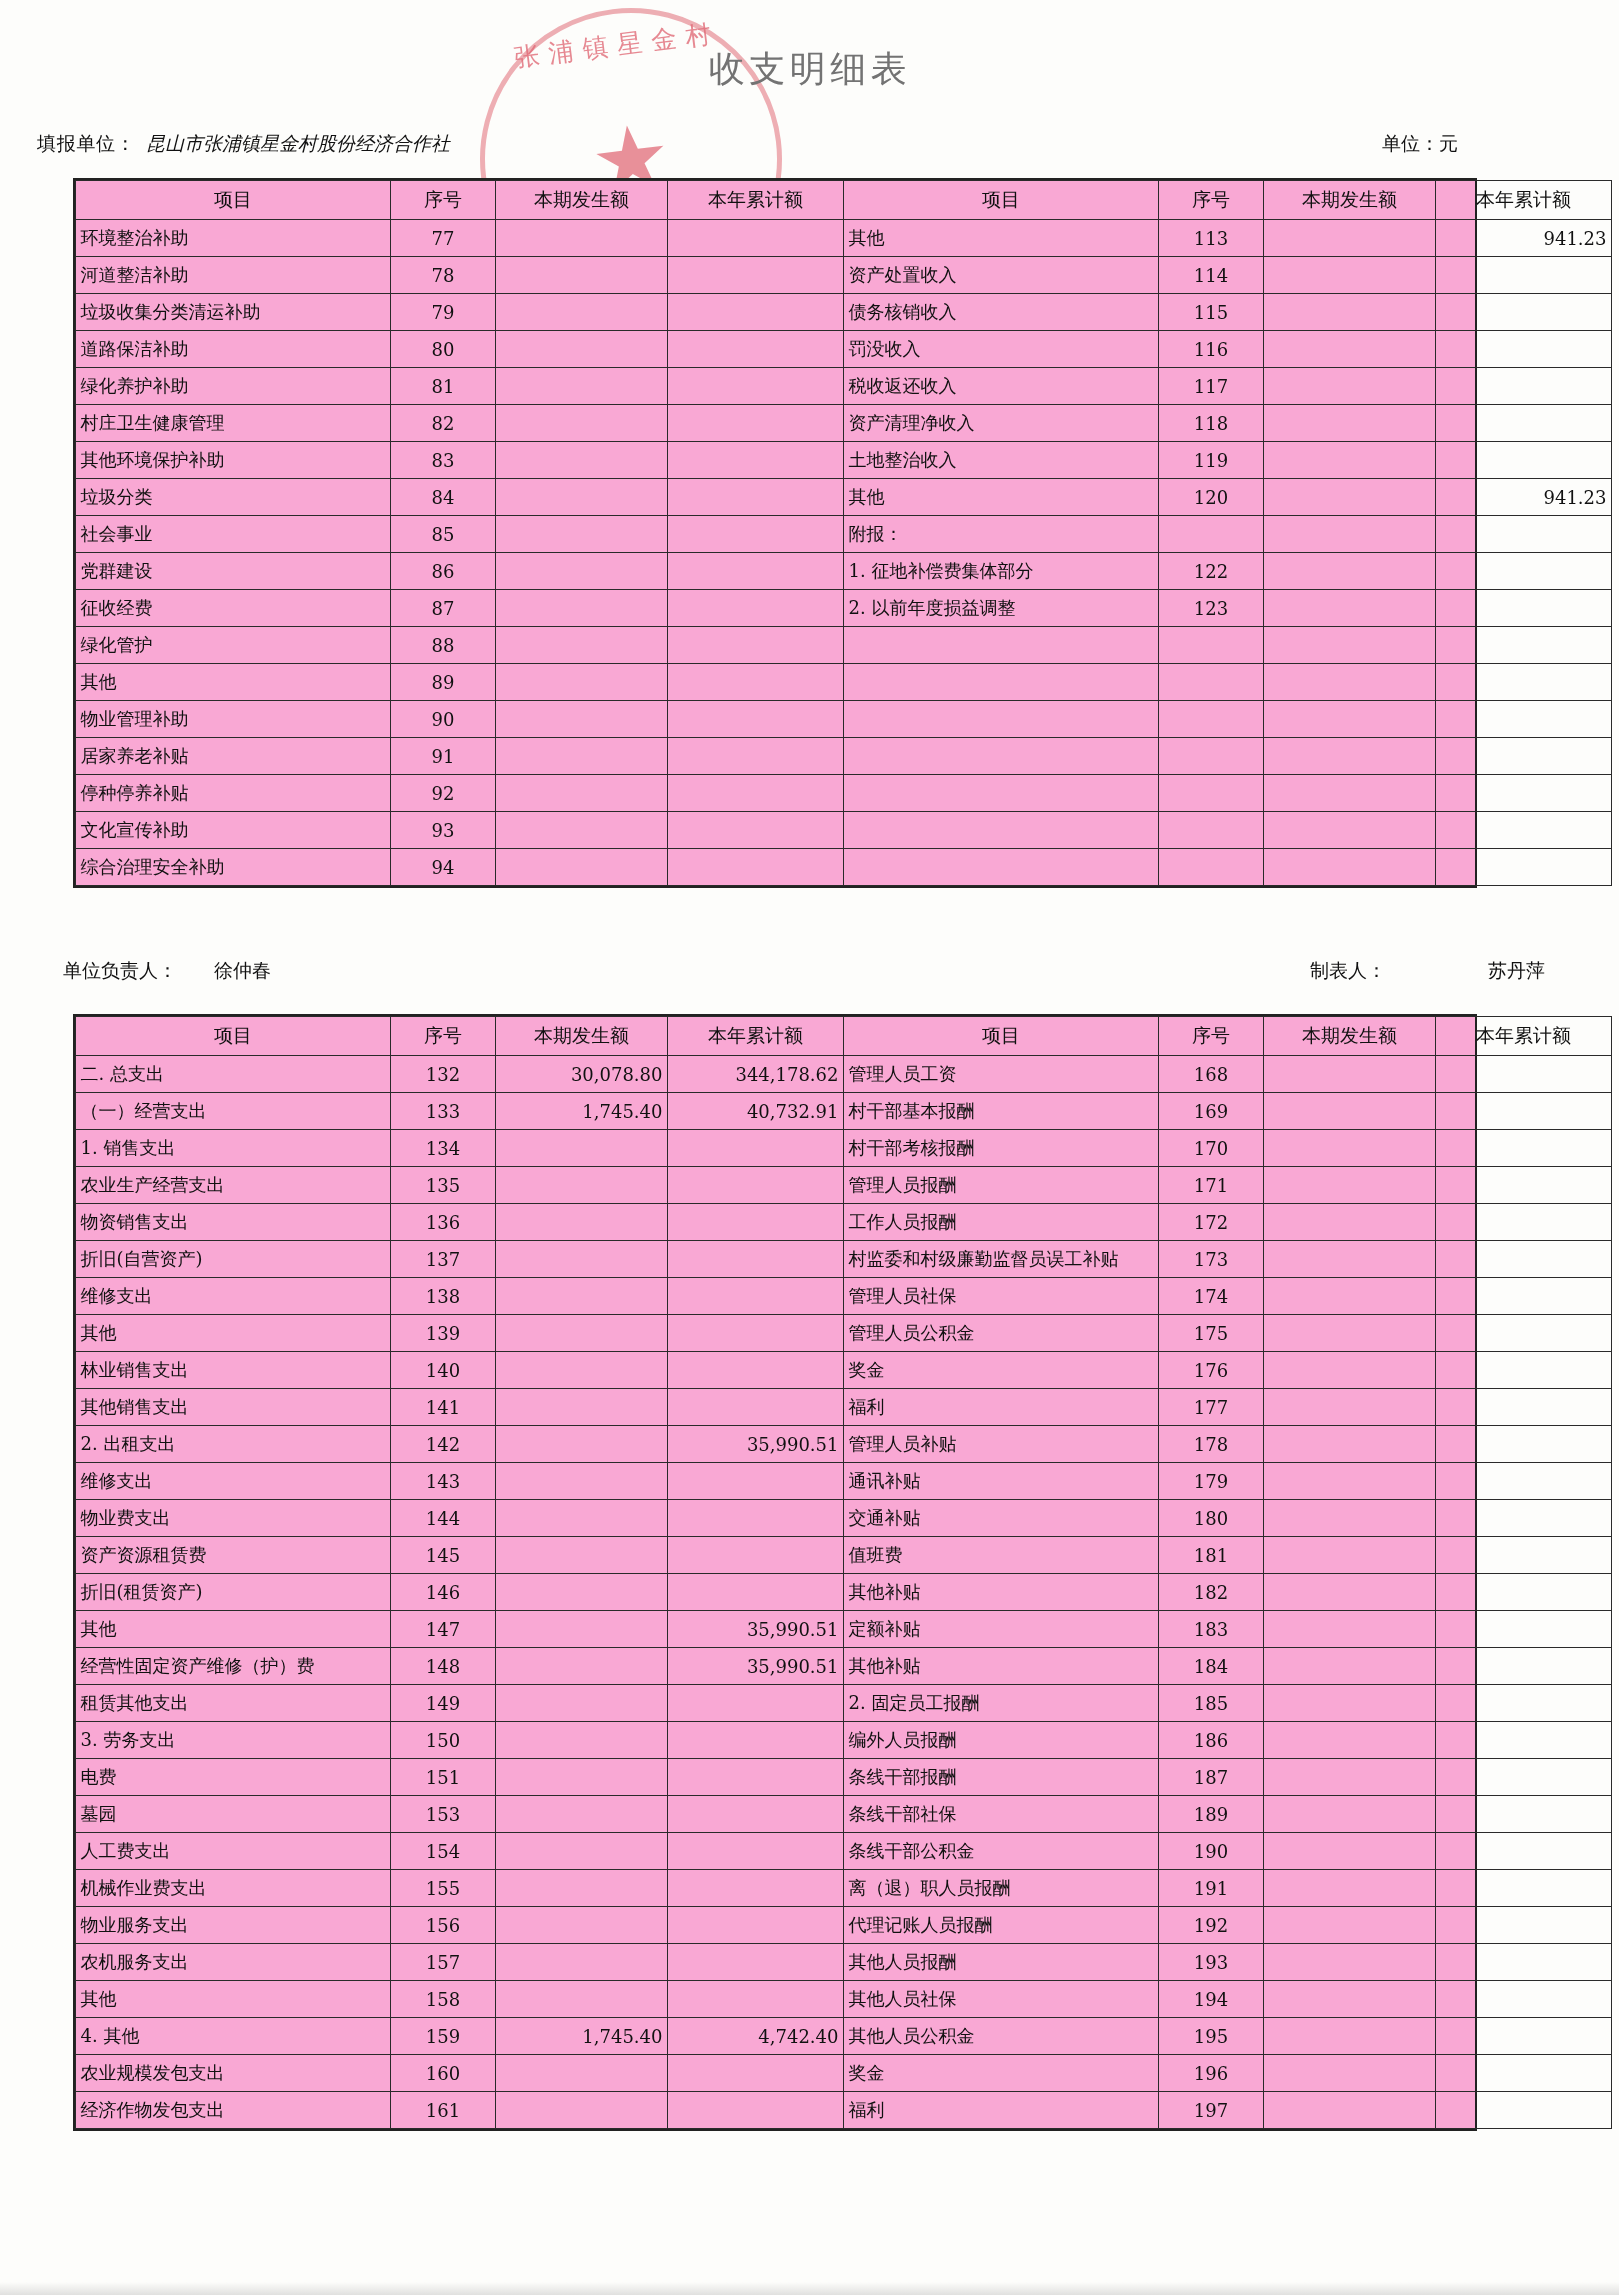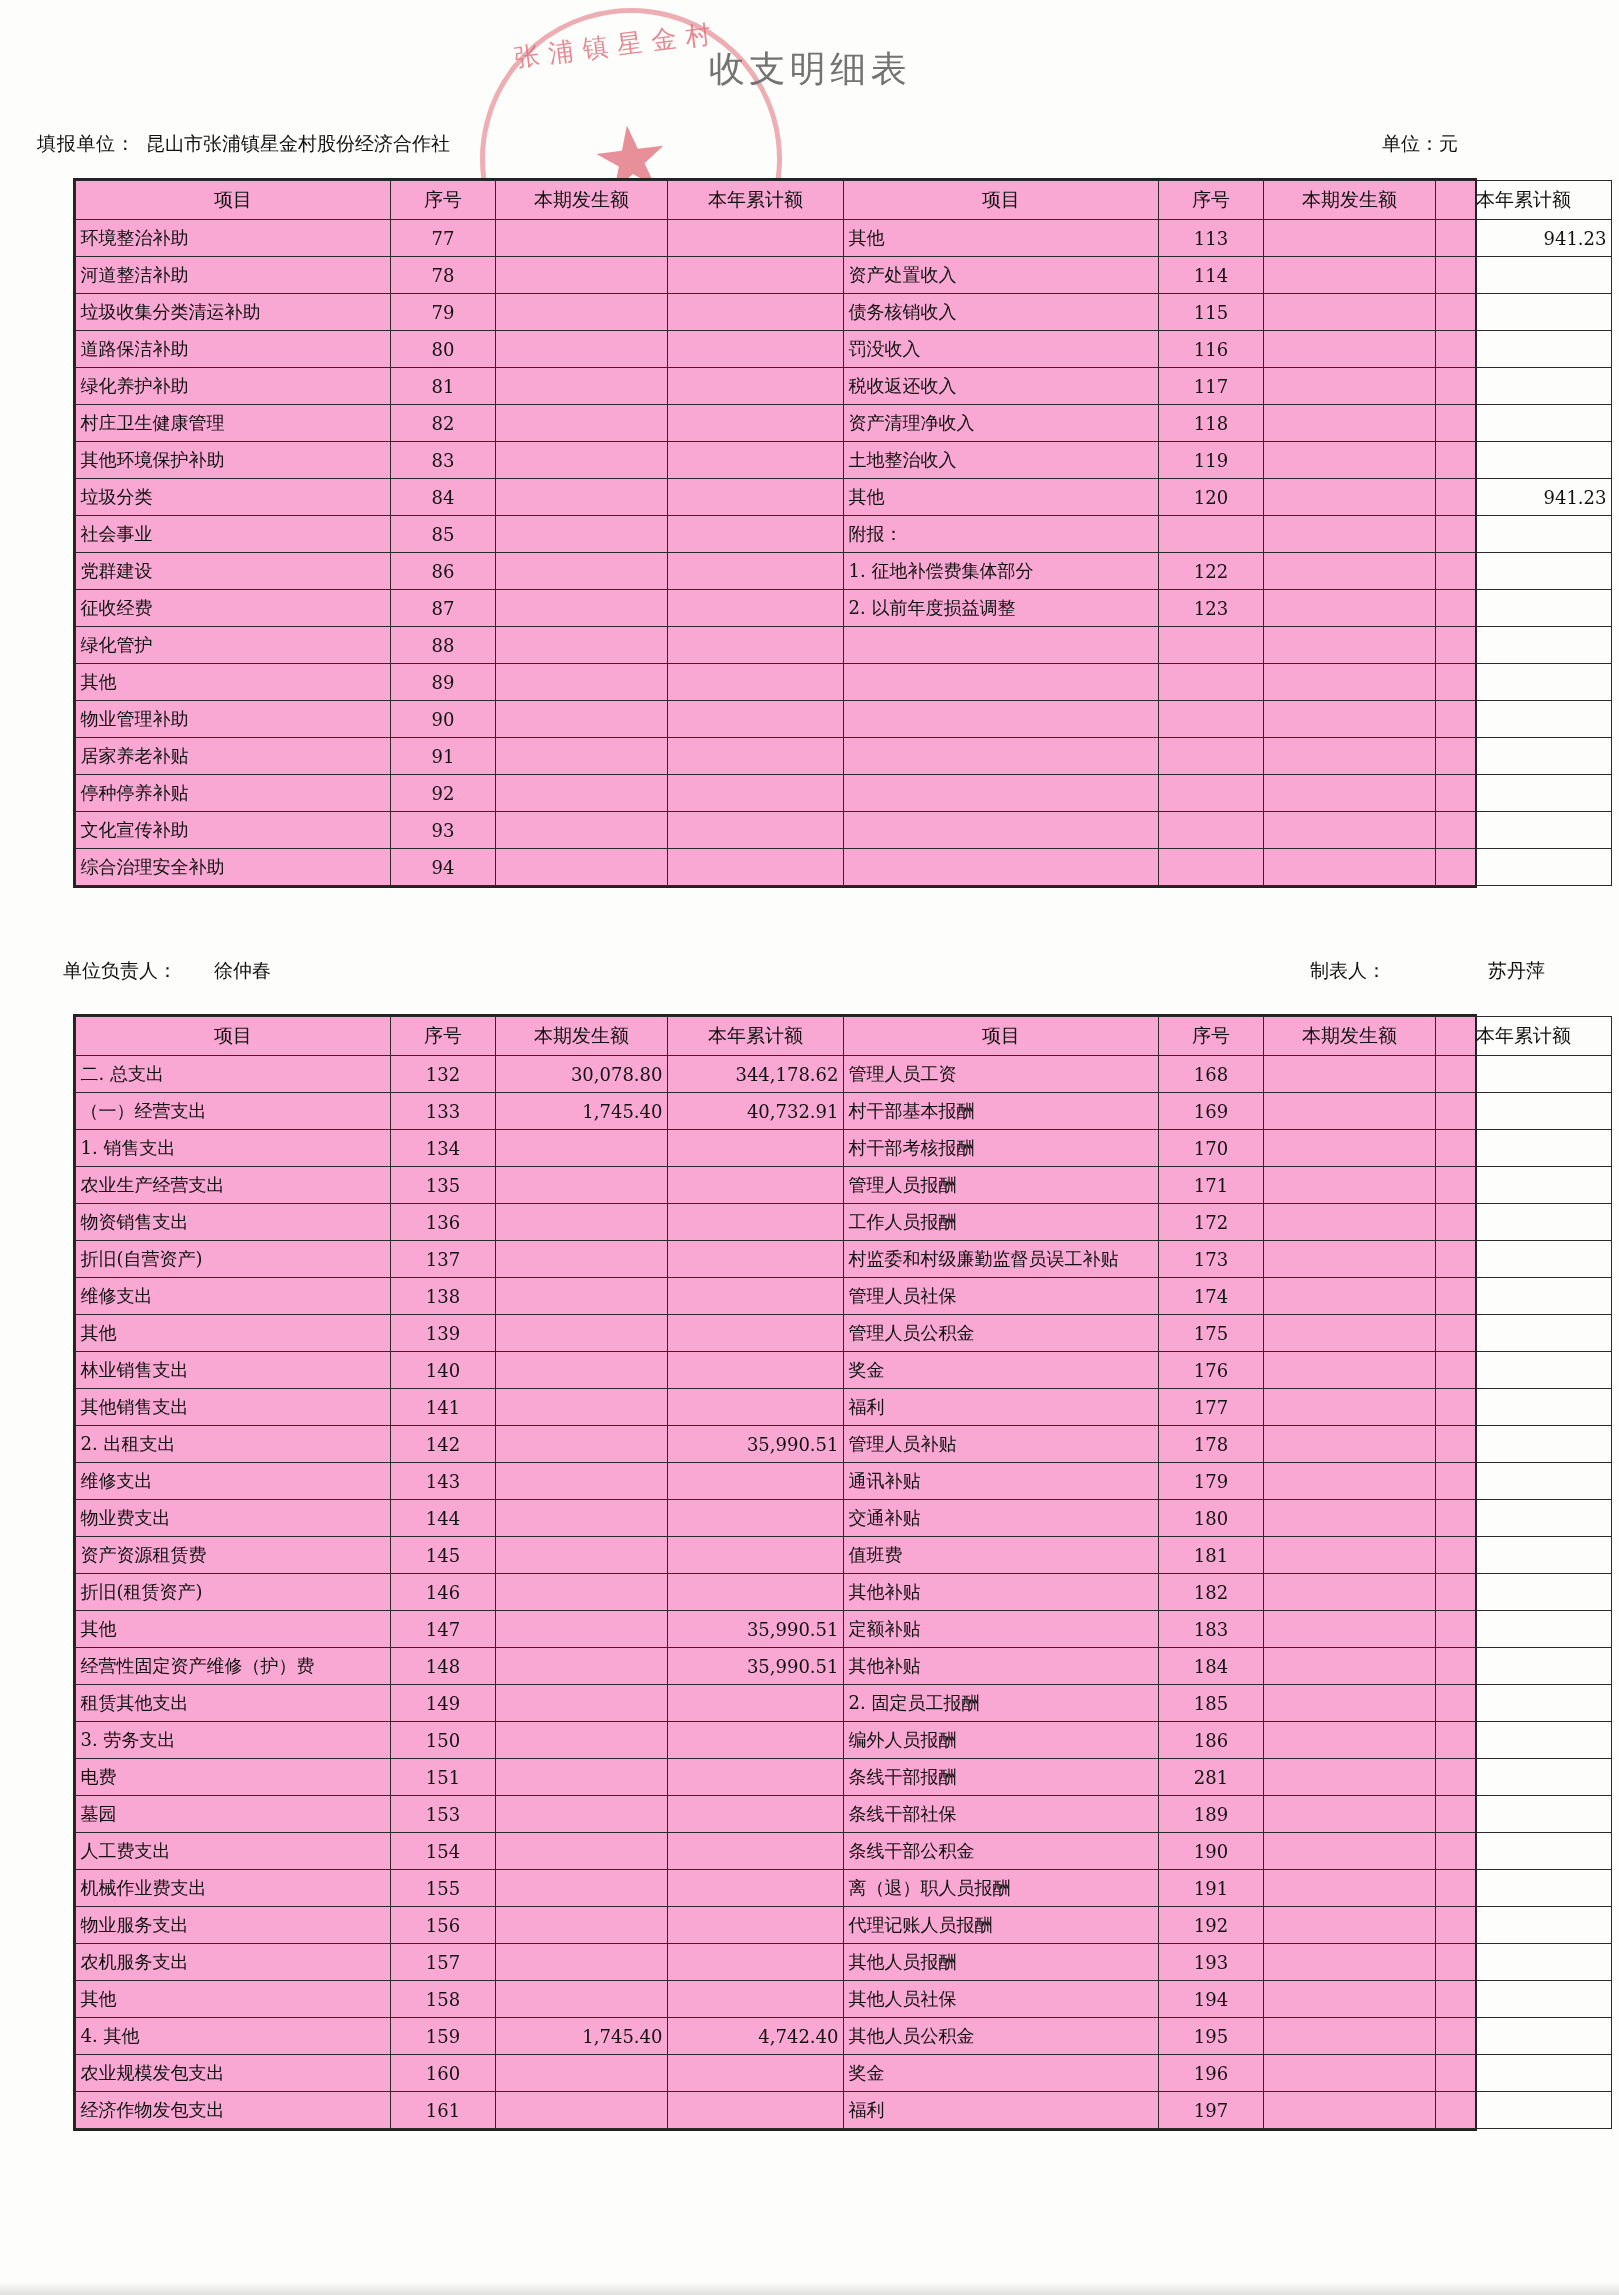--- a/index.html
+++ b/index.html
@@ -42,21 +42,21 @@
     width: 1545px;
     font-size: 19px;
   }
   .hdr-left {
     position: absolute;
     left: 0;
     top: 0;
     white-space: nowrap;
   }
   .hdr-left .lbl { letter-spacing: 0.7px; }
-  .hdr-left .val { margin-left: 10.5px; }
+  .hdr-left .val { margin-left: 10.5px; font-style: italic; }
   .hdr-right {
     position: absolute;
     right: 124px;
     top: 0;
     white-space: nowrap;
     font-size: 19px;
   }
   
   .stamp {
     position: absolute;
@@ -625,21 +625,21 @@
             <td class="no">186</td>
             <td class="num"></td>
             <td class="num"></td>
           </tr>
           <tr>
             <td class="item ind2">电费</td>
             <td class="no">151</td>
             <td class="num"></td>
             <td class="num"></td>
             <td class="item ind1">条线干部报酬</td>
-            <td class="no">281</td>
+            <td class="no">187</td>
             <td class="num"></td>
             <td class="num"></td>
           </tr>
           <tr>
             <td class="item ind2">墓园</td>
             <td class="no">153</td>
             <td class="num"></td>
             <td class="num"></td>
             <td class="item ind1">条线干部社保</td>
             <td class="no">189</td>

